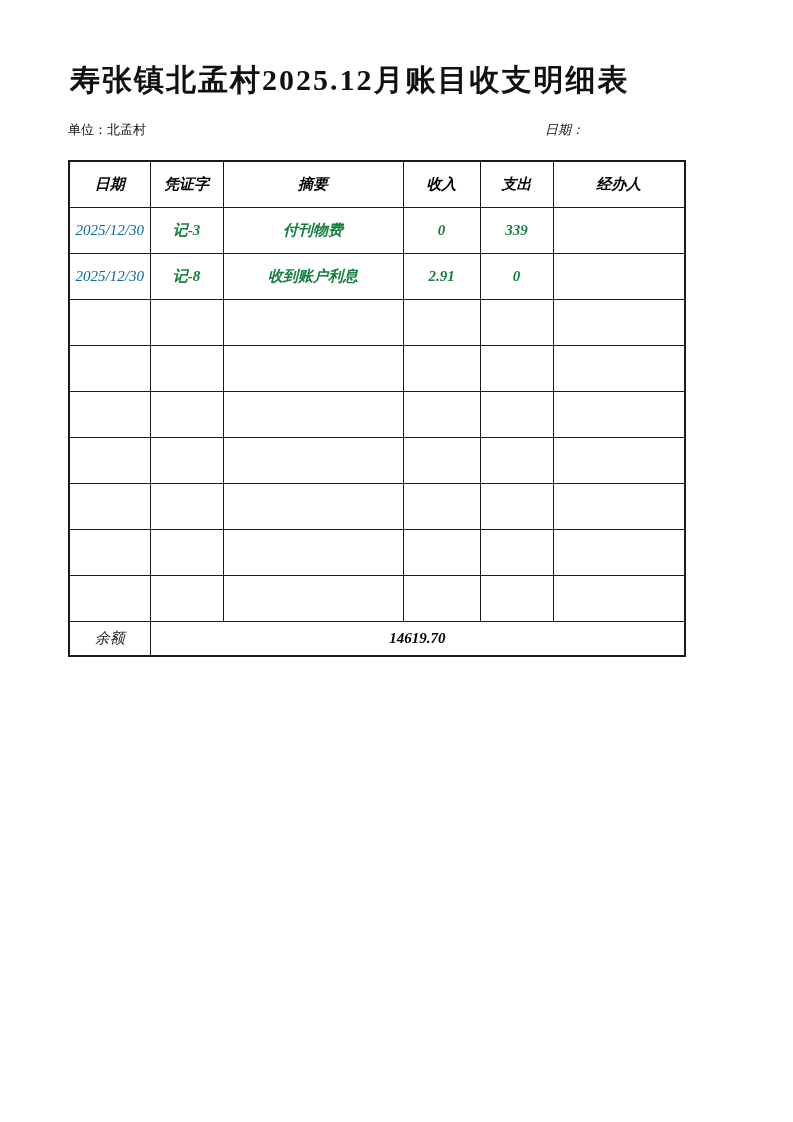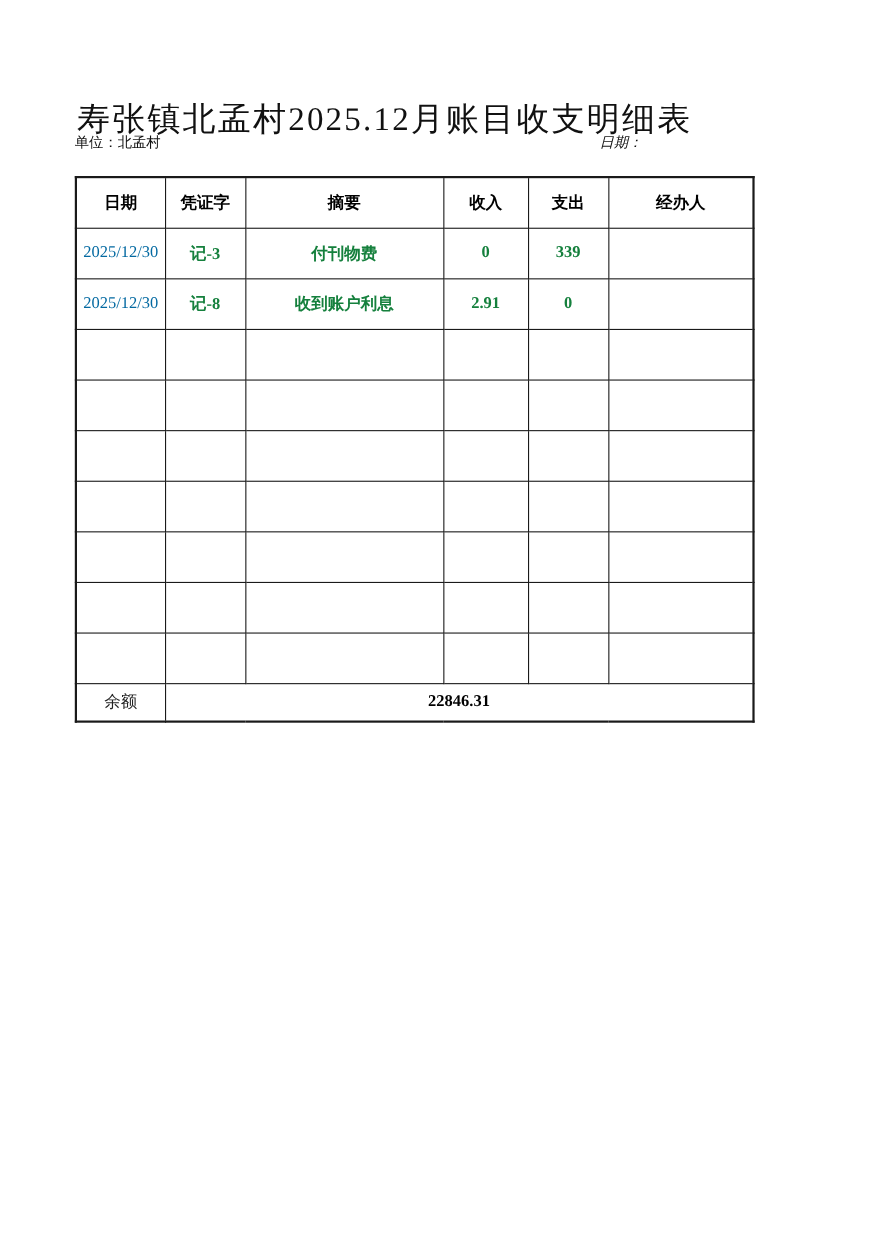--- a/index.html
+++ b/index.html
@@ -11,23 +11,23 @@
   .page {
     position: relative;
     width: 793px;
     height: 1122px;
     background: #ffffff;
     overflow: hidden;
   }
   .doc-title {
     position: absolute;
     left: 70px;
-    top: 88px;
+    top: 60px;
     font-size: 30px;
-    font-weight: normal;
+    font-weight: bold;
     letter-spacing: 2px;
     white-space: nowrap;
     color: #111111;
   }
   .meta-row {
     position: absolute;
     left: 68px;
     top: 121px;
     width: 616px;
     height: 22px;
@@ -38,20 +38,21 @@
   .meta-date { position: absolute; left: 477px; top: 0; white-space: nowrap; font-style: italic; }
 
   table.ledger {
     position: absolute;
     left: 68px;
     top: 160px;
     width: 616px;
     border-collapse: collapse;
     table-layout: fixed;
     border: 2px solid #1a1a1a;
+    font-style: italic;
   }
   table.ledger td, table.ledger th {
     border: 1.5px solid #1a1a1a;
     text-align: center;
     vertical-align: middle;
     font-size: 15px;
     overflow: hidden;
     white-space: nowrap;
     padding: 0;
   }
@@ -164,18 +165,18 @@
         <td></td>
           <td></td>
           <td></td>
           <td></td>
           <td></td>
           <td></td>
       </tr>
 
       <tr class="balance-row">
         <td class="cell-balance-label">余额</td>
-        <td class="cell-balance-value" colspan="5">22846.31</td>
+        <td class="cell-balance-value" colspan="5">14619.70</td>
       </tr>
     </tbody>
   </table>
 
 </div>
 
 </body></html>

